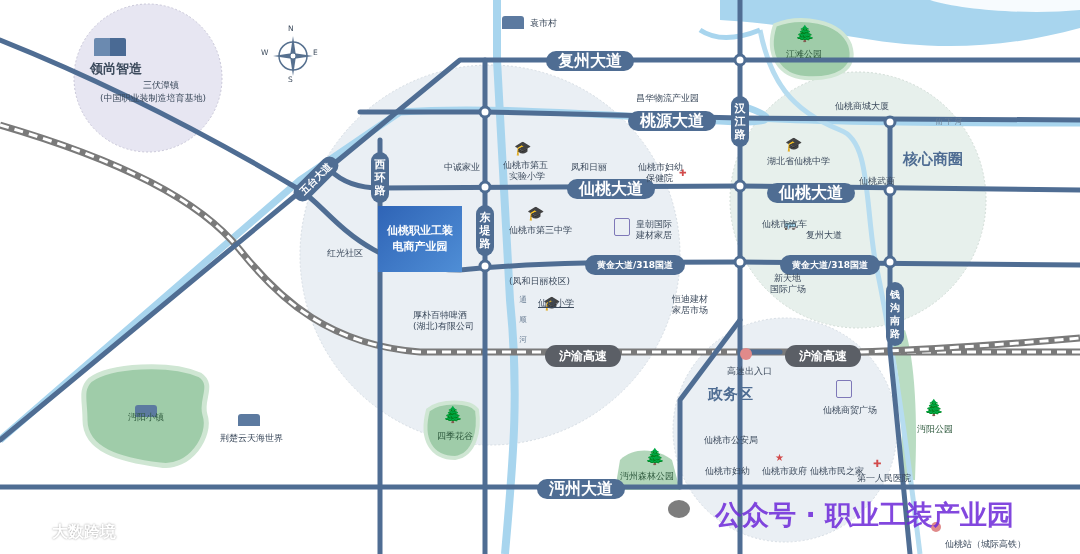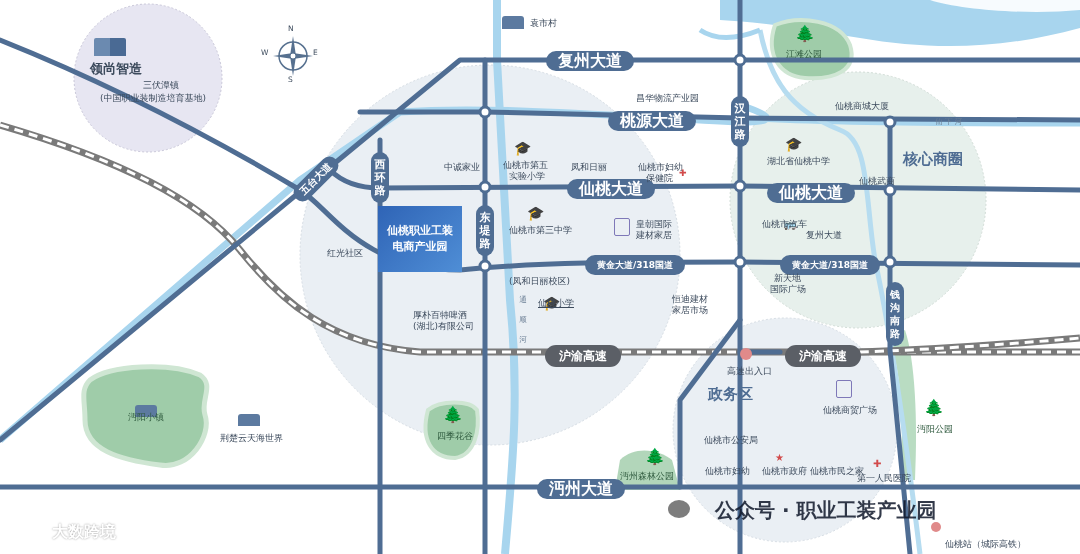--- a/index.html
+++ b/index.html
@@ -6,21 +6,21 @@
   body{width:1080px;height:554px;overflow:hidden;position:relative;font-family:"DejaVu Sans","Liberation Sans",sans-serif;}
   #map{position:absolute;left:0;top:0;width:1080px;height:554px;}
   .lbl{position:absolute;font-size:9px;color:#3c4a5c;text-align:center;line-height:11px;white-space:nowrap;}
   .lbl-sm{font-size:7.5px;line-height:10px;}
   .pill{position:absolute;background:#4f6d93;color:#fff;font-size:16px;font-weight:bold;border-radius:10px;padding:3px 12px;line-height:14px;white-space:nowrap;}
   .pill-v{position:absolute;background:#4f6d93;color:#fff;font-size:11px;font-weight:bold;border-radius:10px;padding:6px 3px;line-height:13px;width:12px;text-align:center;}
   .pill-dark{position:absolute;background:#5b5f66;color:#fff;font-size:12px;font-weight:bold;border-radius:12px;padding:4px 14px;line-height:14px;white-space:nowrap;}
   .zone-title{position:absolute;font-size:15px;font-weight:bold;color:#4f6d93;white-space:nowrap;}
   .park-green{position:absolute;font-size:9px;color:#2f5a3e;white-space:nowrap;}
   .ecom{position:absolute;left:378px;top:206px;width:84px;height:66px;background:linear-gradient(135deg,#2f64b6,#4f8ed6);color:#fff;font-size:11px;font-weight:bold;text-align:center;line-height:16px;display:flex;align-items:center;justify-content:center;flex-direction:column;}
-  .watermark{position:absolute;font-size:20px;color:#0f172a;font-weight:bold;white-space:nowrap;opacity:.85;}
+  .watermark{position:absolute;font-size:27px;color:#6d28d9;font-weight:bold;white-space:nowrap;opacity:.85;}
   .watermark2{position:absolute;font-size:16px;color:#ffffff;font-weight:bold;white-space:nowrap;text-shadow:0 0 2px #999;}
   .compass{position:absolute;left:268px;top:28px;width:50px;height:58px;}
 </style>
 </head>
 <body>
 
 <svg id="map" viewBox="0 0 1080 554" xmlns="http://www.w3.org/2000/svg">
 
   <path d="M720,0 L1080,0 L1080,28 C1000,50 930,50 860,38 C800,28 760,22 720,20 Z" fill="#a8d5ee"></path>
   <path d="M930,0 C960,10 1030,15 1080,10 L1080,0 Z" fill="#ffffff" opacity=".9"></path>
@@ -87,21 +87,21 @@
 
 <span style="position:absolute;left:94px;top:38px;width:32px;height:18px;background:linear-gradient(90deg,#6b8ab0 50%,#4a6a94 50%);border-radius:2px 2px 0 0;"></span>
 <span class="zone-title" style="left:90px;top:60px;font-size:13px;color:#3c4a5c;">领尚智造</span>
 <span class="lbl" style="left:143px;top:80px;text-align:center;">三伏潭镇</span>
 <span class="lbl" style="left:100px;top:93px;">(中国职业装制造培育基地)</span>
 
 <span style="position:absolute;left:502px;top:16px;width:22px;height:13px;background:#5c7aa0;border-radius:3px 3px 0 0;"></span>
 <span class="lbl" style="left:530px;top:18px;">袁市村</span>
 
 <span class="pill" style="left:546px;top:51px;">复州大道</span>
-<span class="pill" style="left:608px;top:111px;">桃源大道</span>
+<span class="pill" style="left:628px;top:111px;">桃源大道</span>
 <span class="pill" style="left:567px;top:179px;">仙桃大道</span>
 <span class="pill" style="left:767px;top:183px;">仙桃大道</span>
 <span class="pill" style="left:585px;top:255px;font-size:9px;">黄金大道/318国道</span>
 <span class="pill" style="left:780px;top:255px;font-size:9px;">黄金大道/318国道</span>
 <span class="pill-dark" style="left:545px;top:345px;">沪渝高速</span>
 <span class="pill-dark" style="left:785px;top:345px;">沪渝高速</span>
 <span class="pill" style="left:537px;top:479px;">沔州大道</span>
 <span class="pill" style="left:288px;top:170px;transform:rotate(-45deg);font-size:10px;padding:2px 8px;">五台大道</span>
 <span class="pill-v" style="left:371px;top:152px;">西环路</span>
 <span class="pill-v" style="left:476px;top:205px;">东堤路</span>

